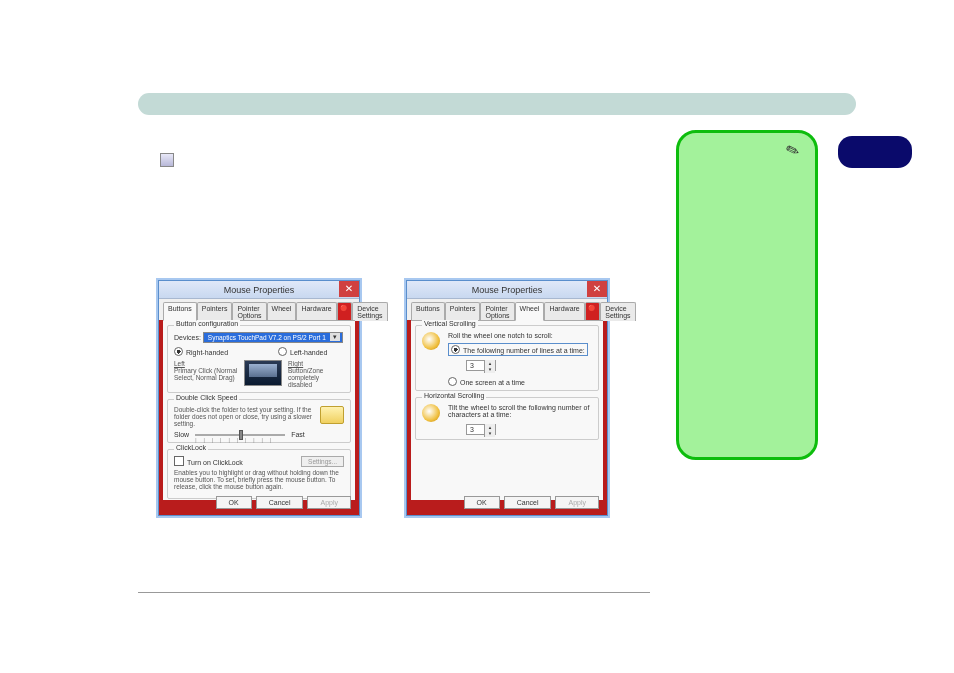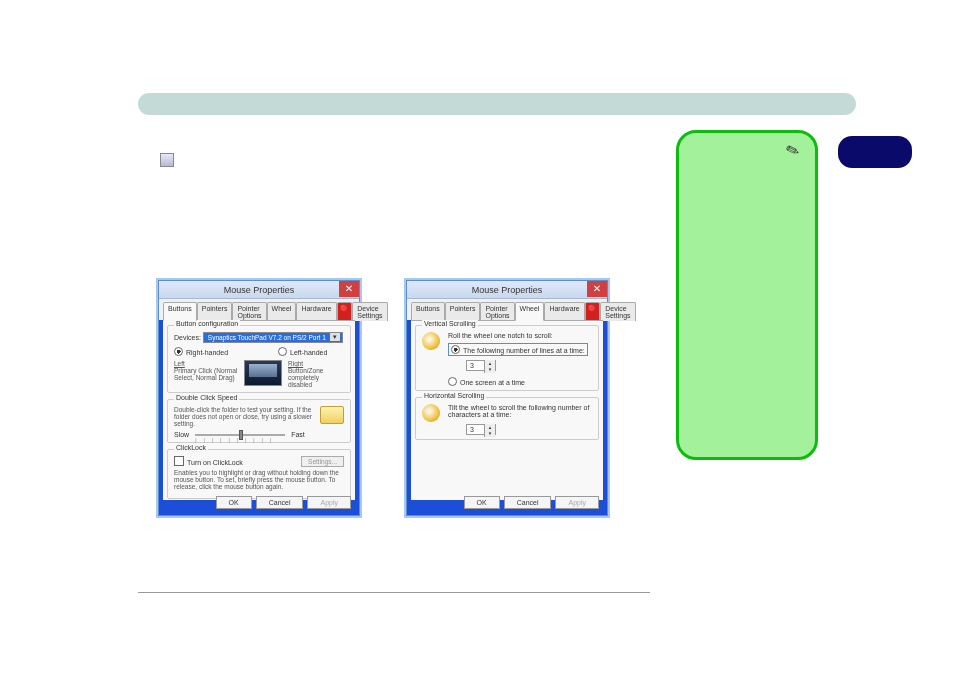--- a/index.html
+++ b/index.html
@@ -83,21 +83,21 @@
     border: 1px solid #888;
     vertical-align: middle;
     position: relative;
     top: -1px;
   }
 
   
   .dialog {
     position: absolute;
     width: 202px;
-    background: #1d4ed8;
+    background: #b91c1c;
     border: 1px solid #5a8ecc;
     box-shadow: 0 0 0 2px #a8c8f0;
   }
   .dlg-left { left: 158px; top: 280px; height: 236px; }
   .dlg-right { left: 406px; top: 280px; height: 236px; }
 
   .titlebar {
     height: 18px;
     background: linear-gradient(#e0e8f8, #c8d8f0);
     border-bottom: 1px solid #a8b8d0;

